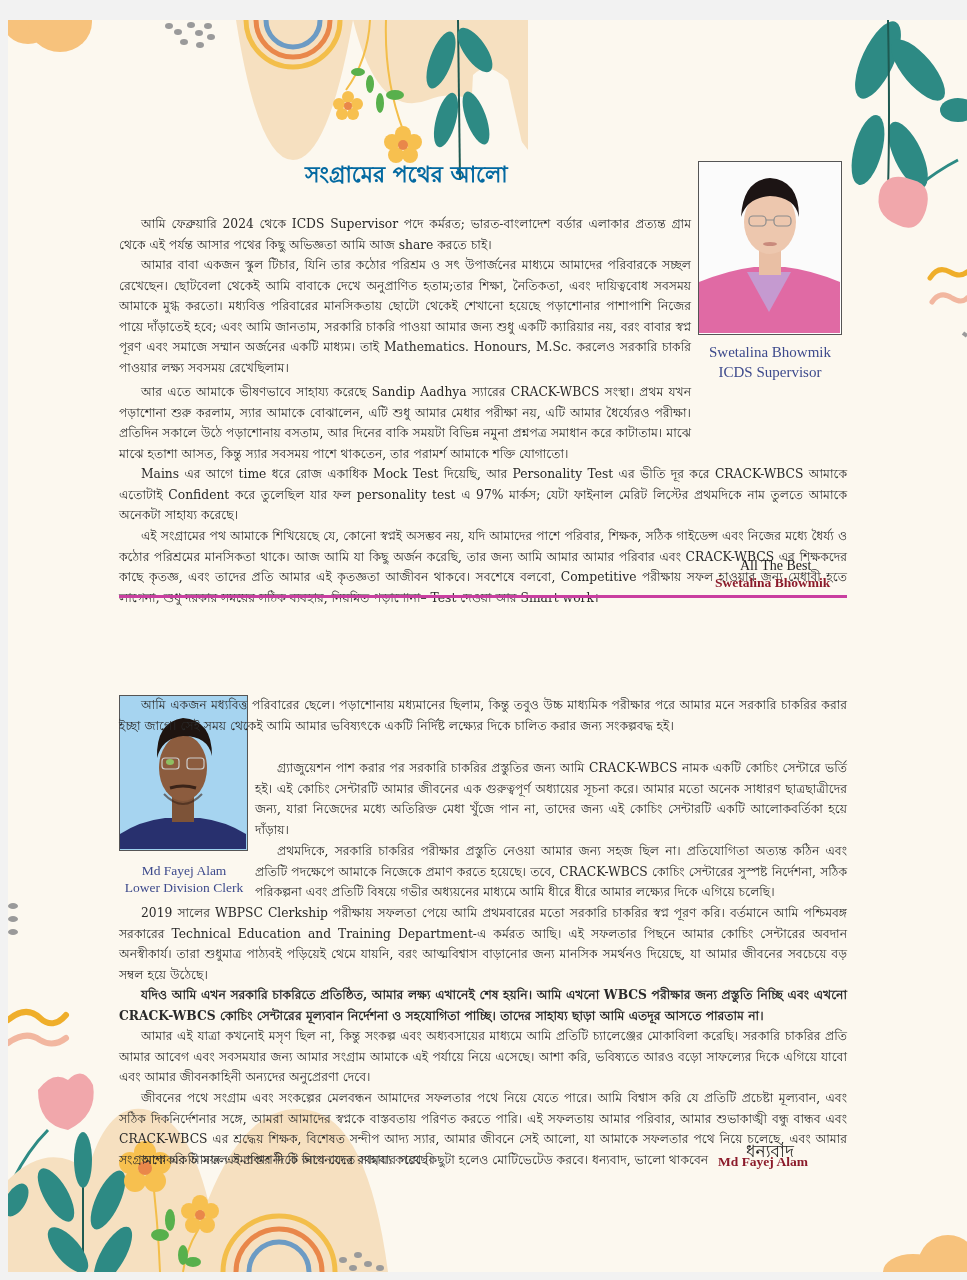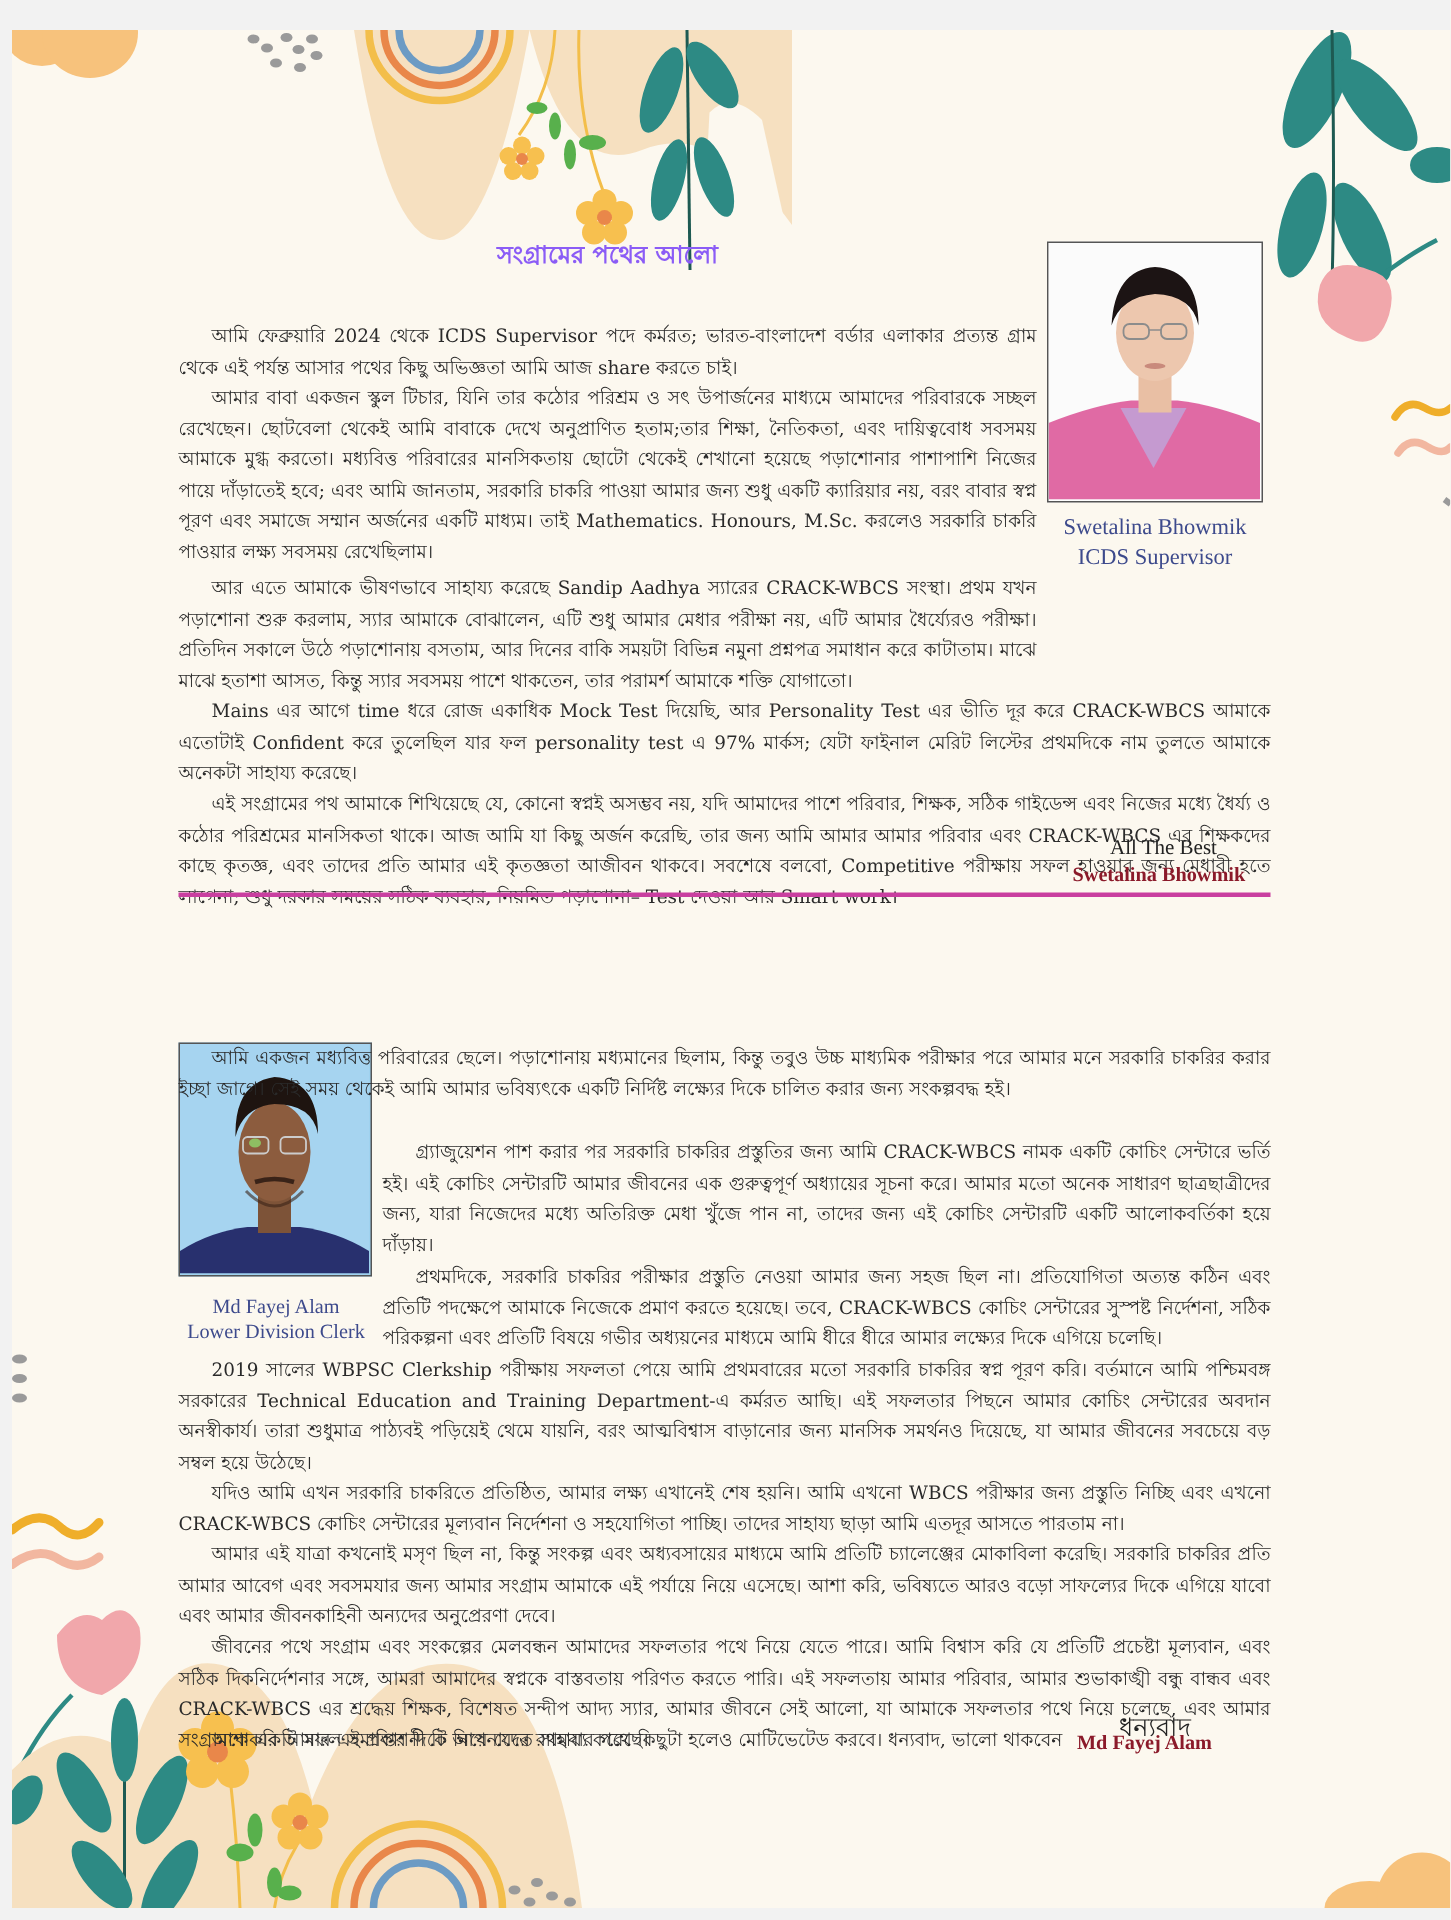--- a/index.html
+++ b/index.html
@@ -12,21 +12,21 @@
   }
   .page {
     position: absolute; left: 8px; top: 20px; width: 959px; height: 1252px;
     background: #fcf8ef; overflow: hidden;
   }
   .deco { position: absolute; pointer-events: none; }
   .content { position: absolute; left: 0; top: 0; width: 959px; height: 1252px; }
 
   .title {
     position: absolute; font-family: "DejaVu Sans", sans-serif; font-weight: bold;
-    font-size: 16px; color: #8b5cf6; text-align: center; white-space: nowrap;
+    font-size: 22px; color: #0369a1; text-align: center; white-space: nowrap;
   }
   .para {
     position: absolute; font-size: 12.3px; line-height: 20.5px; color: #2a2a2a;
     text-align: justify; text-indent: 22px; margin-top: 32px;
   }
   .photo {
     position: absolute; border: 1.5px solid #555;
   }
   .caption {
     position: absolute; text-align: center; font-family: "Liberation Serif", serif;
@@ -223,21 +223,21 @@
       <div>Md Fayej Alam</div>
       <div>Lower Division Clerk</div>
     </div>
 
     <p class="para" style="left:111px; top:643px; width:728px; text-indent:22px;">
       <span>আমি একজন মধ্যবিত্ত পরিবারের ছেলে। পড়াশোনায় মধ্যমানের ছিলাম, কিন্তু তবুও উচ্চ মাধ্যমিক পরীক্ষার পরে আমার মনে সরকারি চাকরির করার ইচ্ছা জাগে। সেই সময় থেকেই আমি আমার ভবিষ্যৎকে একটি নির্দিষ্ট লক্ষ্যের দিকে চালিত করার জন্য সংকল্পবদ্ধ হই।</span>
     </p>
     <p class="para" style="left:247px; top:789px; width:592px;">প্রথমদিকে, সরকারি চাকরির পরীক্ষার প্রস্তুতি নেওয়া আমার জন্য সহজ ছিল না। প্রতিযোগিতা অত্যন্ত কঠিন এবং প্রতিটি পদক্ষেপে আমাকে নিজেকে প্রমাণ করতে হয়েছে। তবে, CRACK-WBCS কোচিং সেন্টারের সুস্পষ্ট নির্দেশনা, সঠিক পরিকল্পনা এবং প্রতিটি বিষয়ে গভীর অধ্যয়নের মাধ্যমে আমি ধীরে ধীরে আমার লক্ষ্যের দিকে এগিয়ে চলেছি।</p>
     <p class="para" style="left:247px; top:706px; width:592px;">গ্র্যাজুয়েশন পাশ করার পর সরকারি চাকরির প্রস্তুতির জন্য আমি CRACK-WBCS নামক একটি কোচিং সেন্টারে ভর্তি হই। এই কোচিং সেন্টারটি আমার জীবনের এক গুরুত্বপূর্ণ অধ্যায়ের সূচনা করে। আমার মতো অনেক সাধারণ ছাত্রছাত্রীদের জন্য, যারা নিজেদের মধ্যে অতিরিক্ত মেধা খুঁজে পান না, তাদের জন্য এই কোচিং সেন্টারটি একটি আলোকবর্তিকা হয়ে দাঁড়ায়।</p>
     <p class="para" style="left:111px; top:851px; width:728px;">2019 সালের WBPSC Clerkship পরীক্ষায় সফলতা পেয়ে আমি প্রথমবারের মতো সরকারি চাকরির স্বপ্ন পূরণ করি। বর্তমানে আমি পশ্চিমবঙ্গ সরকারের Technical Education and Training Department-এ কর্মরত আছি। এই সফলতার পিছনে আমার কোচিং সেন্টারের অবদান অনস্বীকার্য। তারা শুধুমাত্র পাঠ্যবই পড়িয়েই থেমে যায়নি, বরং আত্মবিশ্বাস বাড়ানোর জন্য মানসিক সমর্থনও দিয়েছে, যা আমার জীবনের সবচেয়ে বড় সম্বল হয়ে উঠেছে।</p>
-    <p class="para" style="left:111px; top:933px; width:728px;">যদিও আমি এখন সরকারি চাকরিতে প্রতিষ্ঠিত, আমার লক্ষ্য এখানেই শেষ হয়নি। আমি এখনো WBCS পরীক্ষার জন্য প্রস্তুতি নিচ্ছি এবং এখনো CRACK-WBCS কোচিং সেন্টারের মূল্যবান নির্দেশনা ও সহযোগিতা পাচ্ছি। তাদের সাহায্য ছাড়া আমি এতদূর আসতে পারতাম না।</p>
+    <p class="para" style="left:111px; top:933px; width:728px;font-weight:bold;">যদিও আমি এখন সরকারি চাকরিতে প্রতিষ্ঠিত, আমার লক্ষ্য এখানেই শেষ হয়নি। আমি এখনো WBCS পরীক্ষার জন্য প্রস্তুতি নিচ্ছি এবং এখনো CRACK-WBCS কোচিং সেন্টারের মূল্যবান নির্দেশনা ও সহযোগিতা পাচ্ছি। তাদের সাহায্য ছাড়া আমি এতদূর আসতে পারতাম না।</p>
     <p class="para" style="left:111px; top:974px; width:728px;">আমার এই যাত্রা কখনোই মসৃণ ছিল না, কিন্তু সংকল্প এবং অধ্যবসায়ের মাধ্যমে আমি প্রতিটি চ্যালেঞ্জের মোকাবিলা করেছি। সরকারি চাকরির প্রতি আমার আবেগ এবং সবসমযার জন্য আমার সংগ্রাম আমাকে এই পর্যায়ে নিয়ে এসেছে। আশা করি, ভবিষ্যতে আরও বড়ো সাফল্যের দিকে এগিয়ে যাবো এবং আমার জীবনকাহিনী অন্যদের অনুপ্রেরণা দেবে।</p>
     <p class="para" style="left:111px; top:1036px; width:728px;">জীবনের পথে সংগ্রাম এবং সংকল্পের মেলবন্ধন আমাদের সফলতার পথে নিয়ে যেতে পারে। আমি বিশ্বাস করি যে প্রতিটি প্রচেষ্টা মূল্যবান, এবং সঠিক দিকনির্দেশনার সঙ্গে, আমরা আমাদের স্বপ্নকে বাস্তবতায় পরিণত করতে পারি। এই সফলতায় আমার পরিবার, আমার শুভাকাঙ্খী বন্ধু বান্ধব এবং CRACK-WBCS এর শ্রদ্ধেয় শিক্ষক, বিশেষত সন্দীপ আদ্য স্যার, আমার জীবনে সেই আলো, যা আমাকে সফলতার পথে নিয়ে চলেছে, এবং আমার সংগ্রামকে একটি সফল সমাপ্তির দিকে নিয়ে যেতে সাহায্য করেছে।</p>
     <p class="para" style="left:111px; top:1098px; width:728px;">আশাকরি আমার এই প্রকাশনী টি আপনাদের রথমবার পথে কিছুটা হলেও মোটিভেটেড করবে। ধন্যবাদ, ভালো থাকবেন</p>
 
     <div class="sign-greet" style="left:738px; top:1118px; font-size:17px;">ধন্যবাদ</div>
     <div class="sign-name" style="left:710px; top:1134px;">Md Fayej Alam</div>
   </div>
 </div>
 
 </body></html>

